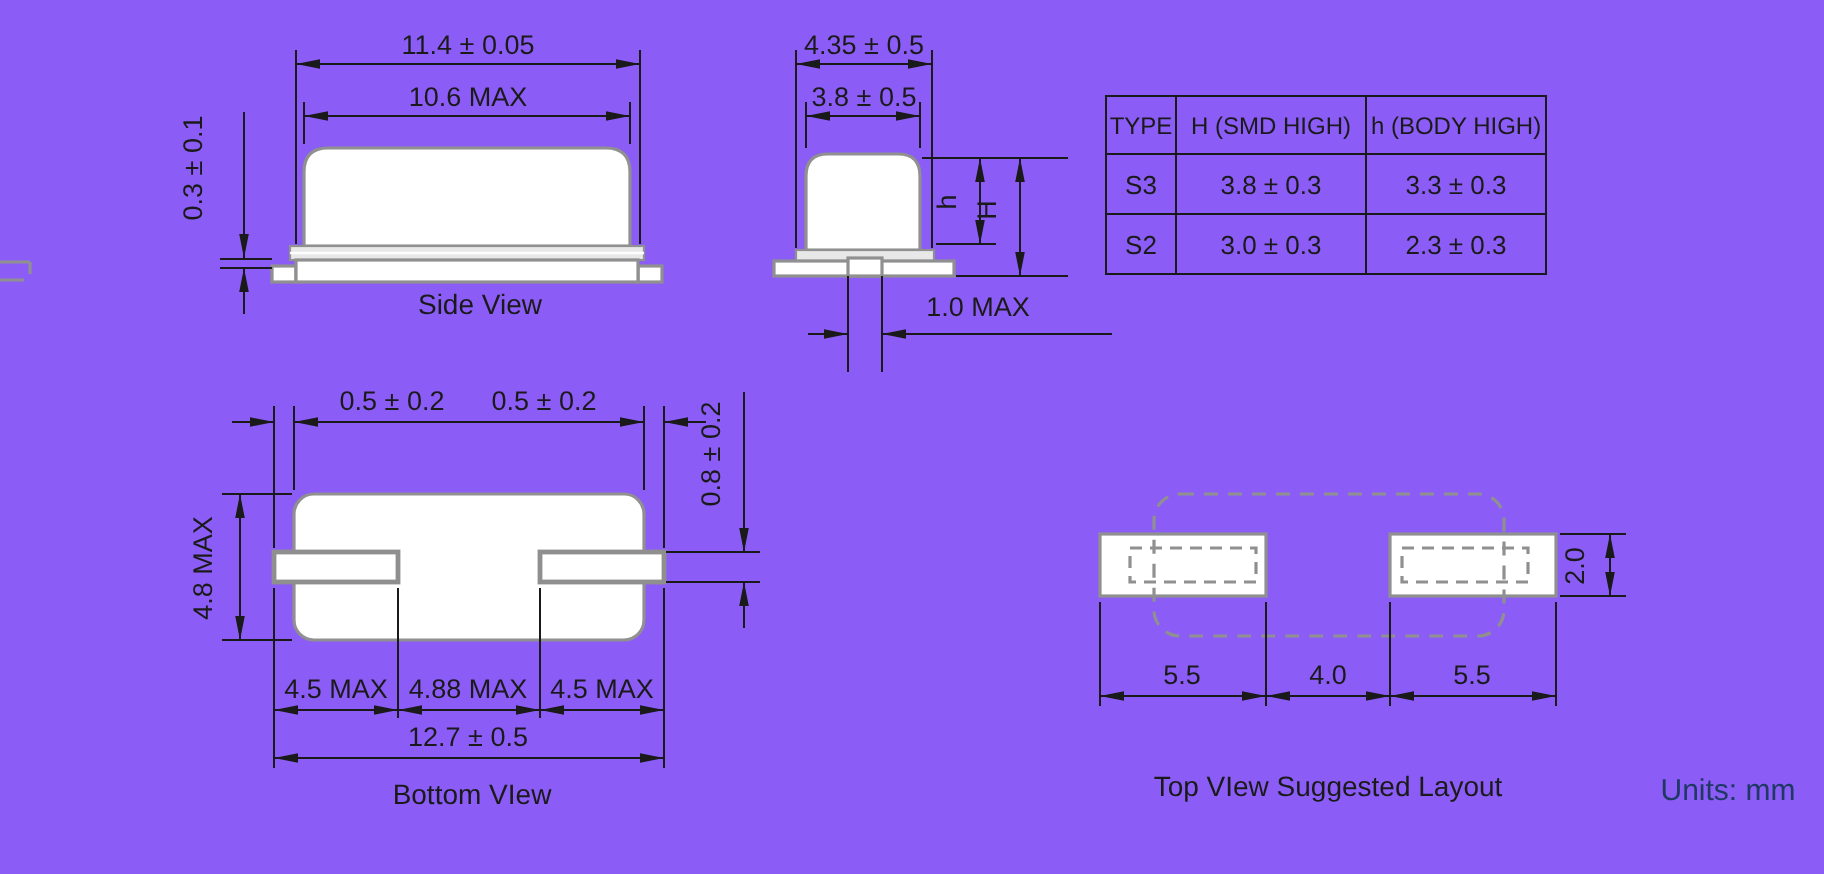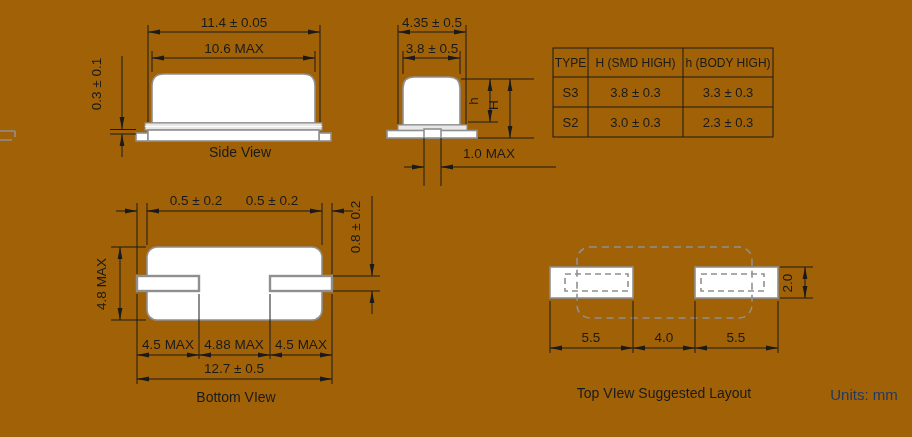--- a/index.html
+++ b/index.html
@@ -1,16 +1,16 @@
 <!DOCTYPE html>
 <html><head>
 <meta charset="utf-8">
 <style>
   html,body{margin:0;padding:0;background:#ffffff;}
-  .stage{position:relative;width:912px;height:437px;background:#a16207;overflow:hidden;
+  .stage{position:relative;width:912px;height:437px;background:#8b5cf6;overflow:hidden;
          font-family:"Liberation Sans", sans-serif;}
   svg text{font-family:"Liberation Sans", sans-serif;fill:#1a1a1a;}
   .dimt{font-size:13.5px;}
   .lblt{font-size:14px;}
   .tblh{font-size:12px;}
   .tblc{font-size:13px;}
   .unitst{font-size:15px;fill:#1F3864;}
   .oline{stroke:#909090;fill:#ffffff;stroke-width:1.6;}
   .olinethick{stroke:#8f8f8f;fill:#ffffff;stroke-width:2.4;}
   .oline-nofill{stroke:#909090;fill:none;stroke-width:1.6;}

